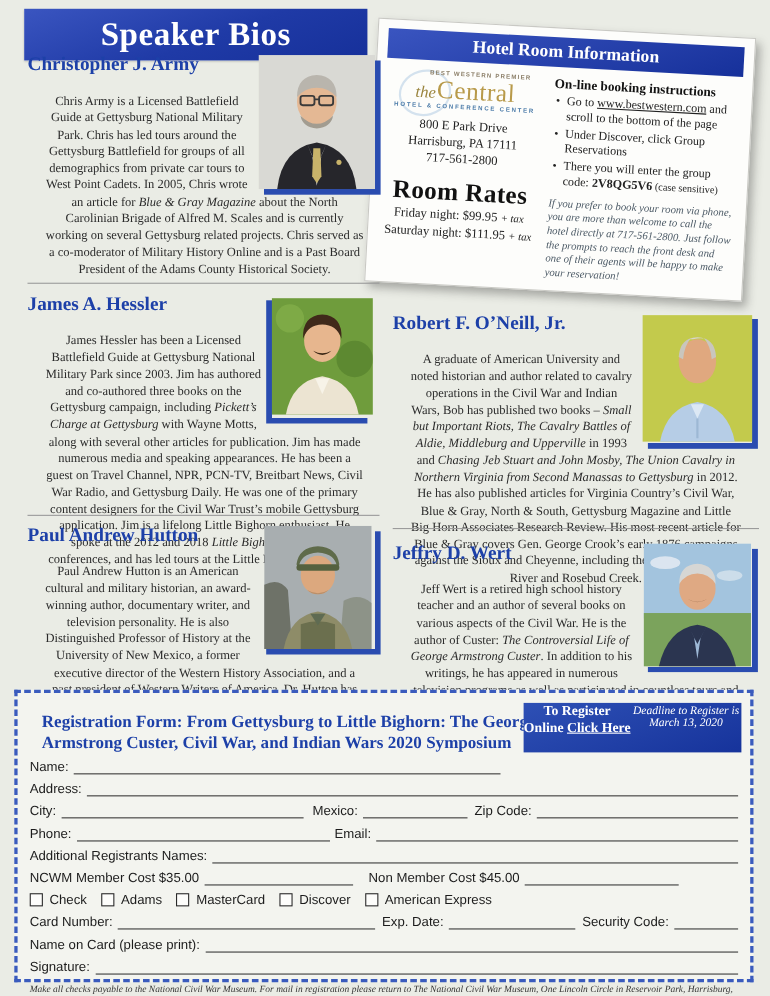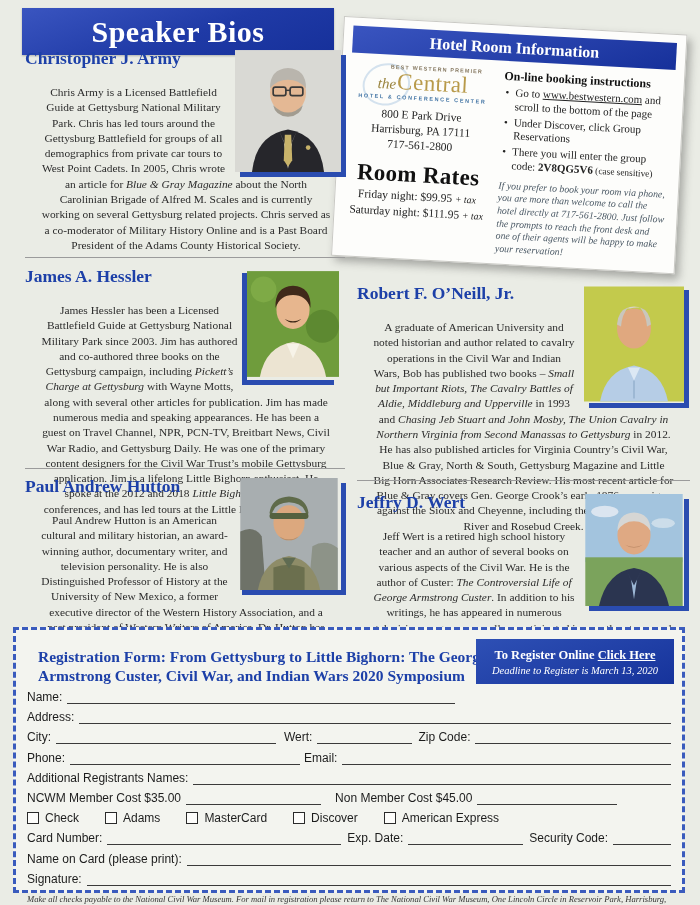--- a/index.html
+++ b/index.html
@@ -49,29 +49,29 @@
   .divider{position:absolute;border:none;border-top:1px solid #9b9b9b;margin:0}
 
   
   .regform{position:absolute;left:13px;top:627px;width:666px;height:260px;
     border:3px dashed #3a5bbd;background:#f3f4ef;padding:0}
   .reg-head{position:relative;height:56px}
   .reg-title{position:absolute;left:11px;top:7px;width:452px;margin:11px;
     font-size:15.5px;line-height:1.22;color:#1d40a8;font-weight:bold}
   .reg-online{position:absolute;right:8px;top:9px;width:198px;height:45px;
     background:linear-gradient(160deg,#2e50b5,#16339b);color:#fff;text-align:center;
-    display:flex;flex-direction:column;justify-content:center;cursor:pointer}
+    display:flex;flex-direction:row;justify-content:center;cursor:pointer}
   .ro-line1{font-size:12.5px}
   .ro-line2{font-size:10.5px;font-style:italic;margin-top:2px}
   .rows{font-family:"Liberation Sans",sans-serif;font-size:12px;color:#1c1c1c;padding:4px 11px 0 11px}
   .row{display:flex;align-items:flex-end;margin-bottom:6.2px;white-space:nowrap}
   .lbl{padding-right:5px}
   .line{border-bottom:1.2px solid #3a3a3a;height:13px;display:inline-block}
   .grow{flex:1 1 auto}
-  .cbrow{display:flex;gap:26px;align-items:center;margin-bottom:6.2px}
+  .cbrow{display:flex;gap:13px;align-items:center;margin-bottom:6.2px}
   .cb-item{display:flex;align-items:center;gap:6px}
   .cb{width:10px;height:10px;border:1.5px solid #2a2a2a;display:inline-block;background:#fdfdfb}
   .fineprint{font-family:"Liberation Serif",serif;font-size:8.6px;font-style:italic;
     color:#333;line-height:1.35;padding:2px 11px 0 11px}
 </style>
 </head>
 <body>
 
 <div class="title-banner">
   <span>Speaker Bios</span>
@@ -215,21 +215,21 @@
       <span class="lbl">Name:</span>
       <span class="line" style="width:388px"></span>
     </div>
     <div class="row">
       <span class="lbl">Address:</span>
       <span class="line grow"></span>
     </div>
     <div class="row">
       <span class="lbl">City:</span>
       <span class="line" style="width:220px"></span>
-      <span class="lbl" style="padding-left:8px">Wert:</span>
+      <span class="lbl" style="padding-left:8px">Mexico:</span>
       <span class="line" style="width:95px"></span>
       <span class="lbl" style="padding-left:6px">Zip Code:</span>
       <span class="line grow"></span>
     </div>
     <div class="row">
       <span class="lbl">Phone:</span>
       <span class="line" style="width:230px"></span>
       <span class="lbl" style="padding-left:4px">Email:</span>
       <span class="line grow"></span>
     </div>

